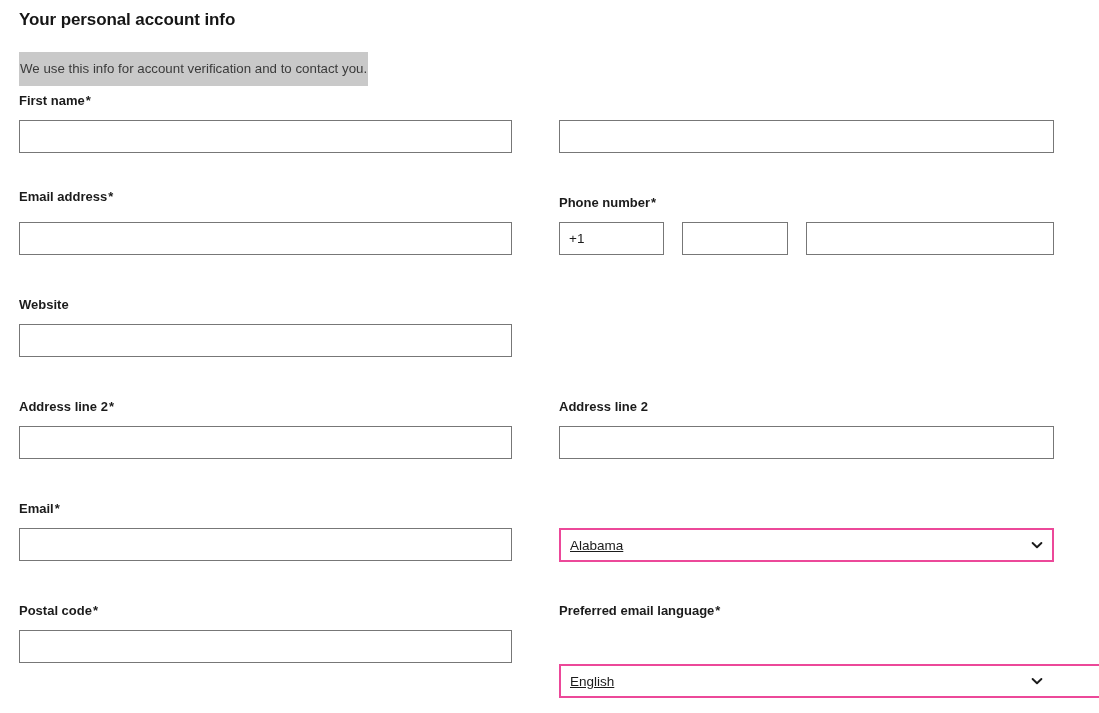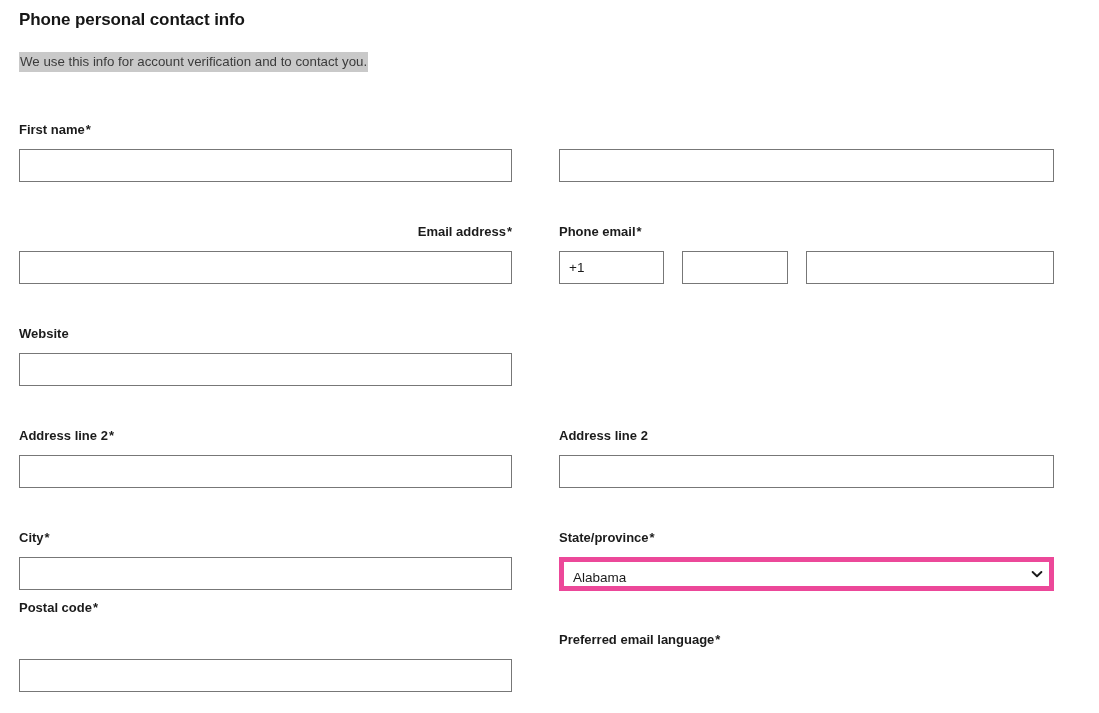--- a/index.html
+++ b/index.html
@@ -36,29 +36,28 @@
   }
 
   .section-subtitle {
     position: absolute;
     left: 19px;
     top: 52px;
     font-size: 13.3px;
     font-weight: normal;
     color: #3b3b3b;
     background: #c9c9c9;
-    padding: 1px 1px;
+    padding: 8px 1px;
     line-height: 18px;
     white-space: nowrap;
   }
 
   
   .field {
     position: absolute;
-    margin-top: 29px;
   }
   .field-label {
     font-size: 13px;
     font-weight: bold;
     color: #1b1b1b;
     line-height: 16px;
     white-space: nowrap;
     display: block;
     margin-bottom: 0;
   }
@@ -81,32 +80,33 @@
     outline: none;
     border-radius: 0;
     -webkit-appearance: none;
     appearance: none;
   }
 
   .sel {
     box-sizing: border-box;
     display: block;
     height: 34px;
-    border: 5px solid #ec4899;
+    border: 2px solid #ec4899;
     background: #ffffff;
     font-family: "Liberation Sans", sans-serif;
     font-size: 13.5px;
     color: #1b1b1b;
     padding: 0 30px 0 9px;
     outline: none;
     border-radius: 0;
     -webkit-appearance: none;
     -moz-appearance: none;
     appearance: none;
     line-height: 32px;
+    text-decoration: underline;
   }
   .sel-wrap {
     position: relative;
   }
   .chev {
     position: absolute;
     right: 11px;
     top: 50%;
     transform: translateY(-50%);
     pointer-events: none;
@@ -122,37 +122,37 @@
   
   .phone-cc   { left: 559px; width: 105px; }
   .phone-area { left: 682px; width: 106px; }
   .phone-num  { left: 806px; width: 248px; }
 </style>
 </head>
 <body>
 
 <div class="page">
 
-  <div class="section-title">Phone personal contact info</div>
+  <div class="section-title">Your personal account info</div>
   <div class="section-subtitle">We use this info for account verification and to contact you.</div>
 
   <div class="field col-left" style="top:93px;">
     <label class="field-label"><span>First name</span><span class="req">*</span></label>
   </div>
   <input class="txt field col-left" style="top: 120px;" type="text" value="" placeholder="">
 
   <input class="txt field col-right" style="top: 120px;" type="text" value="" placeholder="">
 
-  <div class="field col-left" style="top:195px;text-align:right;">
+  <div class="field col-left" style="top:189px;">
     <label class="field-label"><span>Email address</span><span class="req">*</span></label>
   </div>
   <input class="txt field col-left" style="top: 222px;" type="text" value="" placeholder="">
 
   <div class="field col-right" style="top:195px;">
-    <label class="field-label"><span>Phone email</span><span class="req">*</span></label>
+    <label class="field-label"><span>Phone number</span><span class="req">*</span></label>
   </div>
   <input class="txt field phone-cc" style="top: 222px;" type="text" value="+1">
   <input class="txt field phone-area" style="top: 222px;" type="text" value="">
   <input class="txt field phone-num" style="top: 222px;" type="text" value="">
 
   <div class="field col-left" style="top:297px;">
     <label class="field-label">Website</label>
   </div>
   <input class="txt field col-left" style="top: 324px;" type="text" value="" placeholder="">
 
@@ -160,35 +160,32 @@
     <label class="field-label"><span>Address line 2</span><span class="req">*</span></label>
   </div>
   <input class="txt field col-left" style="top: 426px;" type="text" value="" placeholder="">
 
   <div class="field col-right" style="top:399px;">
     <label class="field-label">Address line 2</label>
   </div>
   <input class="txt field col-right" style="top: 426px;" type="text" value="" placeholder="">
 
   <div class="field col-left" style="top:501px;">
-    <label class="field-label"><span>City</span><span class="req">*</span></label>
+    <label class="field-label"><span>Email</span><span class="req">*</span></label>
   </div>
   <input class="txt field col-left" style="top: 528px;" type="text" value="" placeholder="">
 
-  <div class="field col-right" style="top:501px;">
-    <label class="field-label"><span>State/province</span><span class="req">*</span></label>
-  </div>
   <div class="field col-right sel-wrap" style="top:528px;">
     <select class="sel" style="width:495px;"><option value="Alabama">Alabama</option><option value="Alaska">Alaska</option><option value="Arizona">Arizona</option><option value="Arkansas">Arkansas</option><option value="California">California</option><option value="Colorado">Colorado</option><option value="Connecticut">Connecticut</option><option value="Delaware">Delaware</option><option value="Florida">Florida</option><option value="Georgia">Georgia</option></select>
     <svg class="chev" viewBox="0 0 12 12" aria-hidden="true">
       <path d="M1.6 4.0 L6 8.3 L10.4 4.0" fill="none" stroke="#1b1b1b" stroke-width="1.9" stroke-linecap="round" stroke-linejoin="round"></path>
     </svg>
   </div>
 
-  <div class="field col-left" style="top:571px;">
+  <div class="field col-left" style="top:603px;">
     <label class="field-label"><span>Postal code</span><span class="req">*</span></label>
   </div>
   <input class="txt field col-left" style="top: 630px;" type="text" value="" placeholder="">
 
   <div class="field col-right" style="top:603px;">
     <label class="field-label"><span>Preferred email language</span><span class="req">*</span></label>
   </div>
   <div class="field col-right sel-wrap" style="top:630px;">
     <select class="sel" style="width:552px;"><option value="English">English</option><option value="Español">Español</option><option value="Français">Français</option><option value="Deutsch">Deutsch</option><option value="Português">Português</option><option value="中文">中文</option><option value="日本語">日本語</option></select>
     <svg class="chev" viewBox="0 0 12 12" aria-hidden="true">

